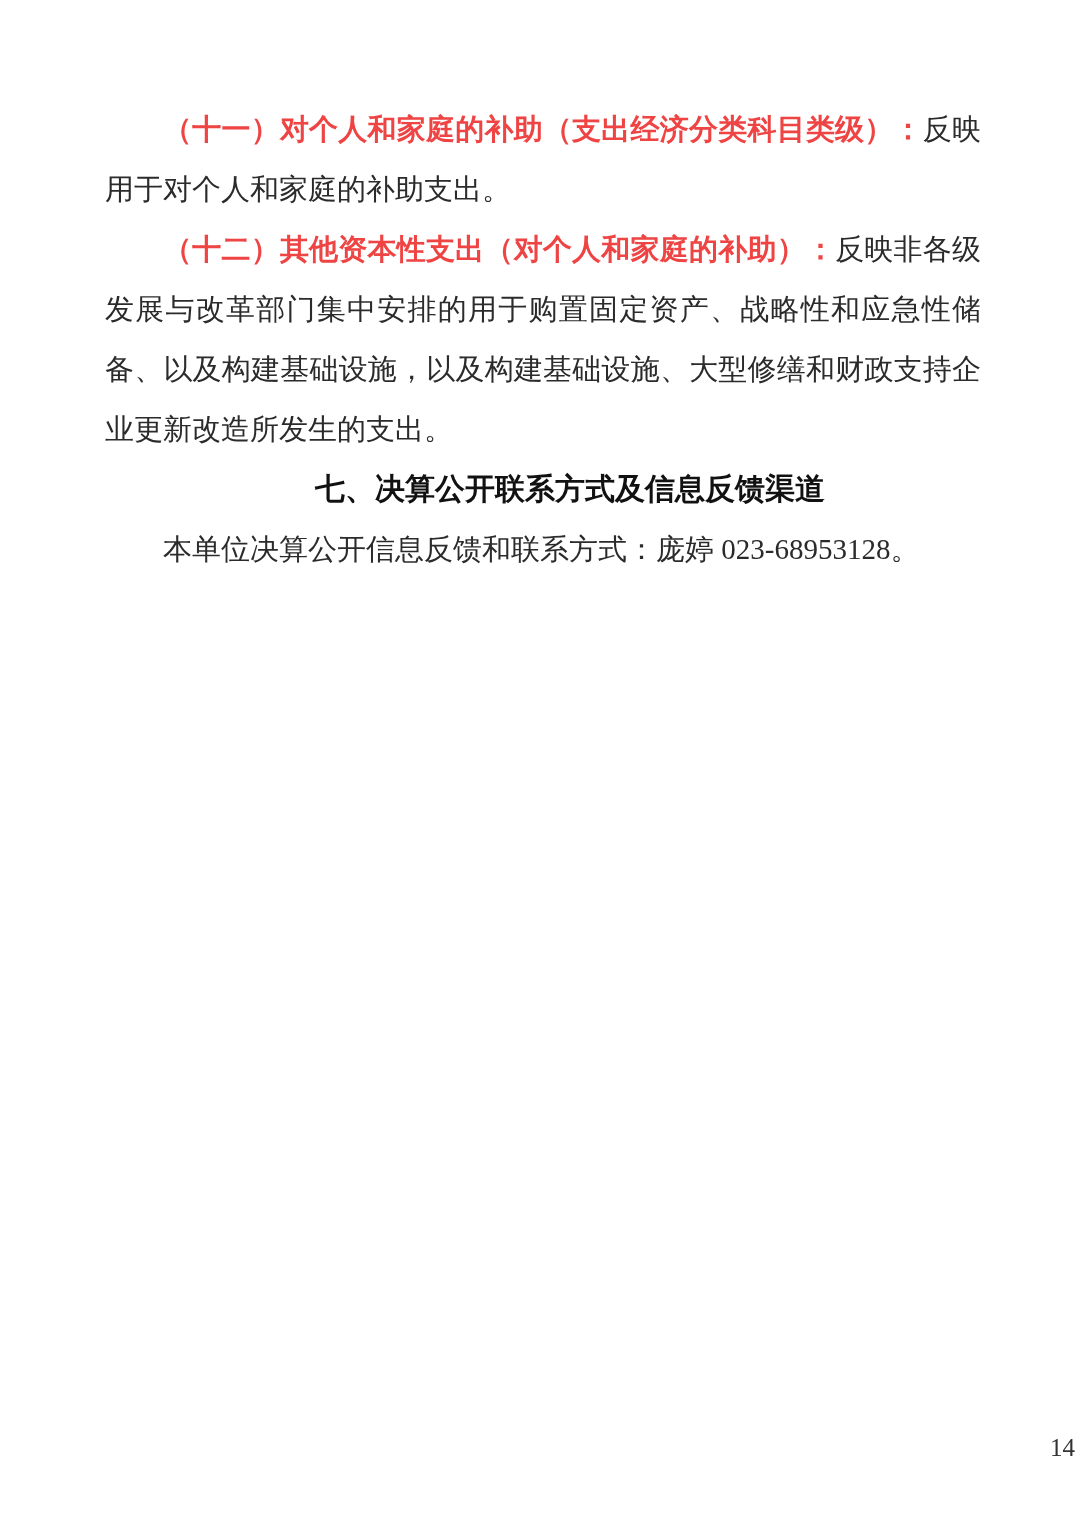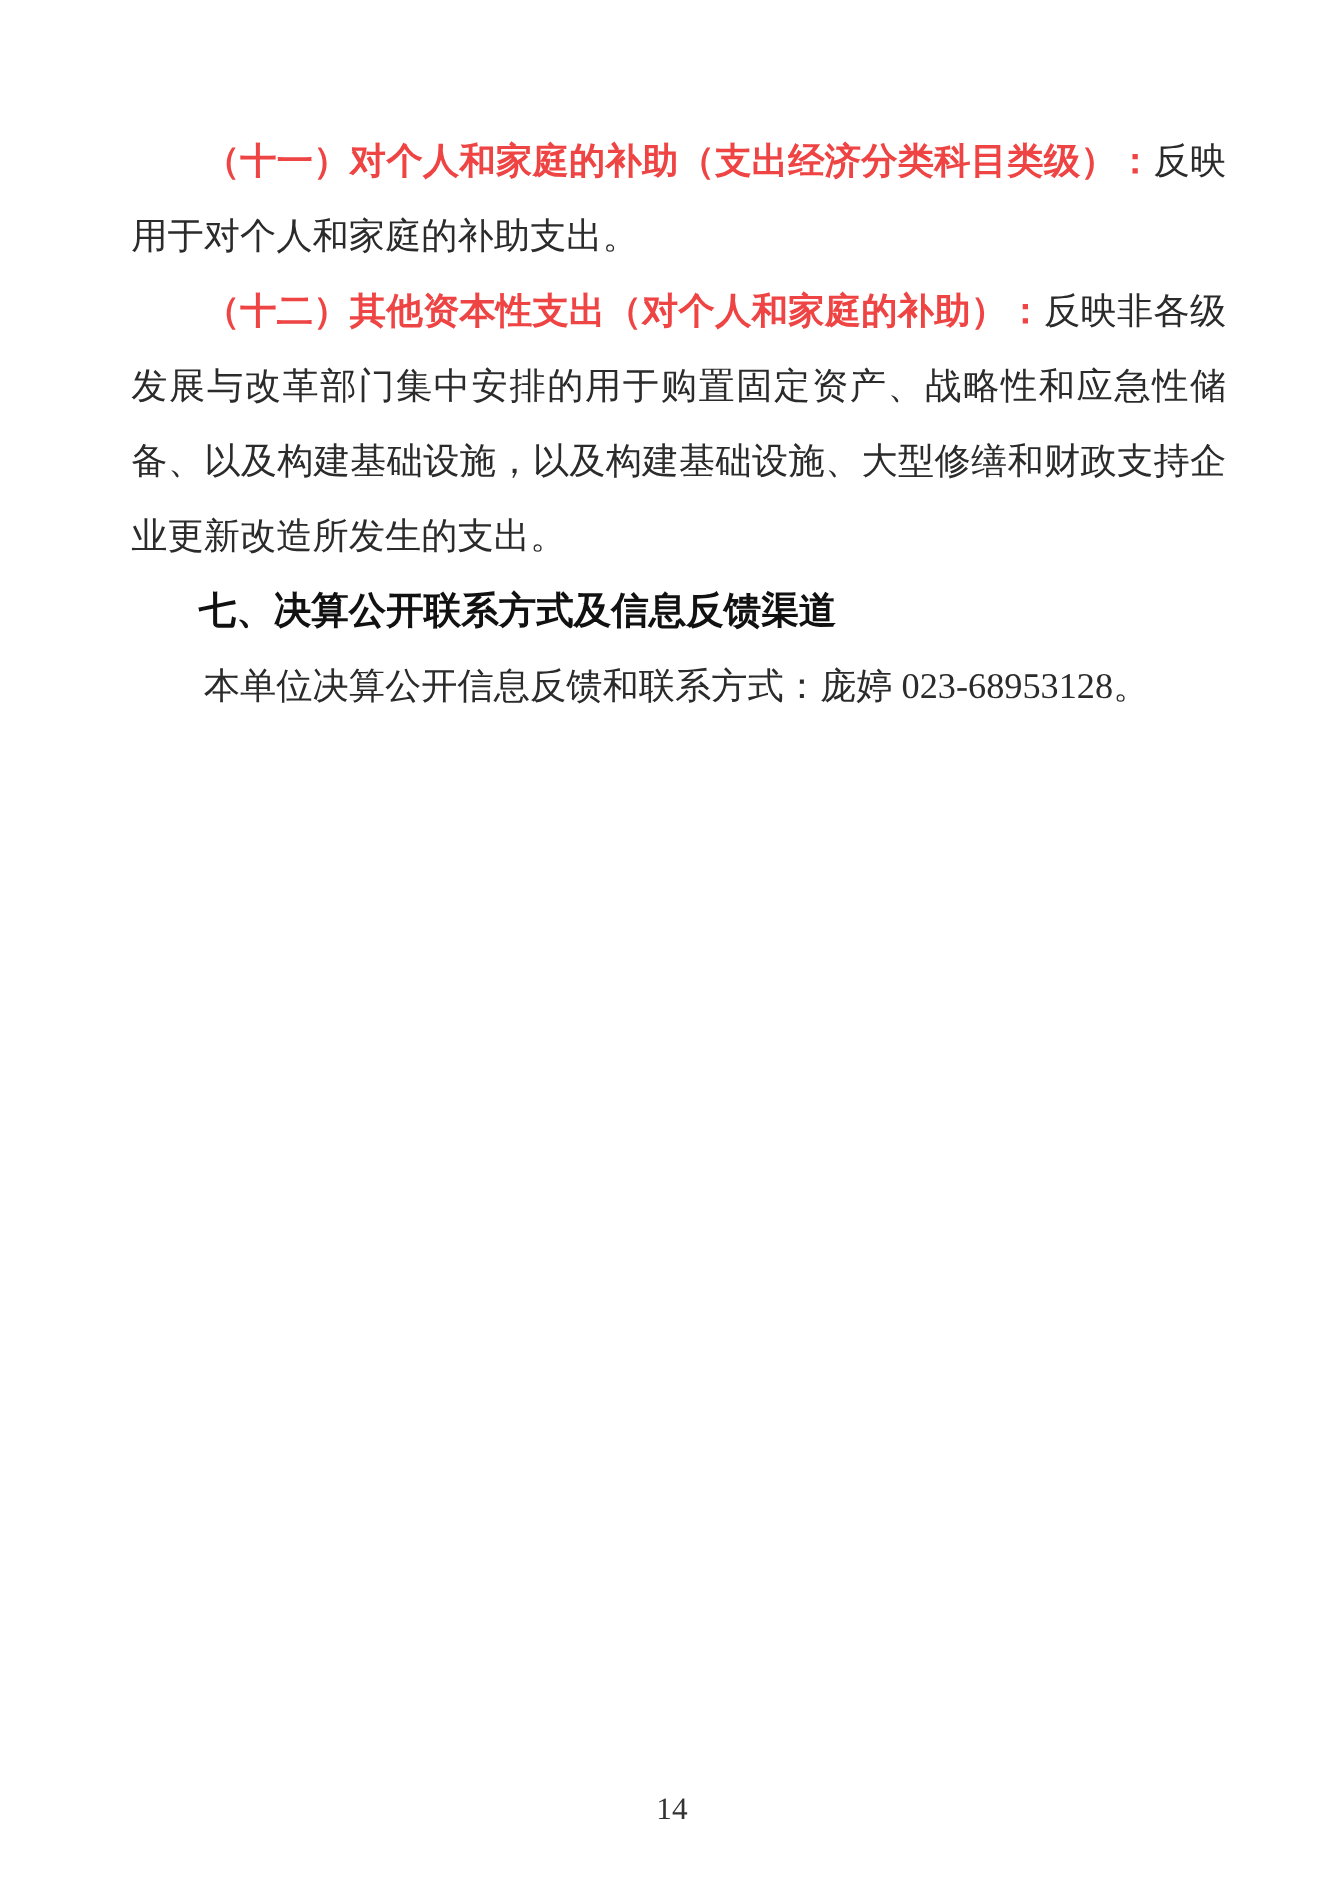--- a/index.html
+++ b/index.html
@@ -31,28 +31,28 @@
     color: #ef4444;
   }
   .heading {
     margin: 0;
     font-family: "Liberation Sans", "DejaVu Sans", sans-serif;
     font-weight: 700;
     font-size: 30px;
     line-height: 60px;
     text-indent: 54px;
     color: #111111;
-    text-align: left;
+    text-align: center;
   }
   .page-footer {
     position: absolute;
     left: 0;
     right: 0;
     top: 1434px;
-    text-align: center;
+    text-align: right;
   }
   .page-number {
     font-size: 25px;
     color: #333333;
     font-family: "Liberation Serif", "DejaVu Serif", serif;
   }
 </style>
 </head>
 <body>
 

